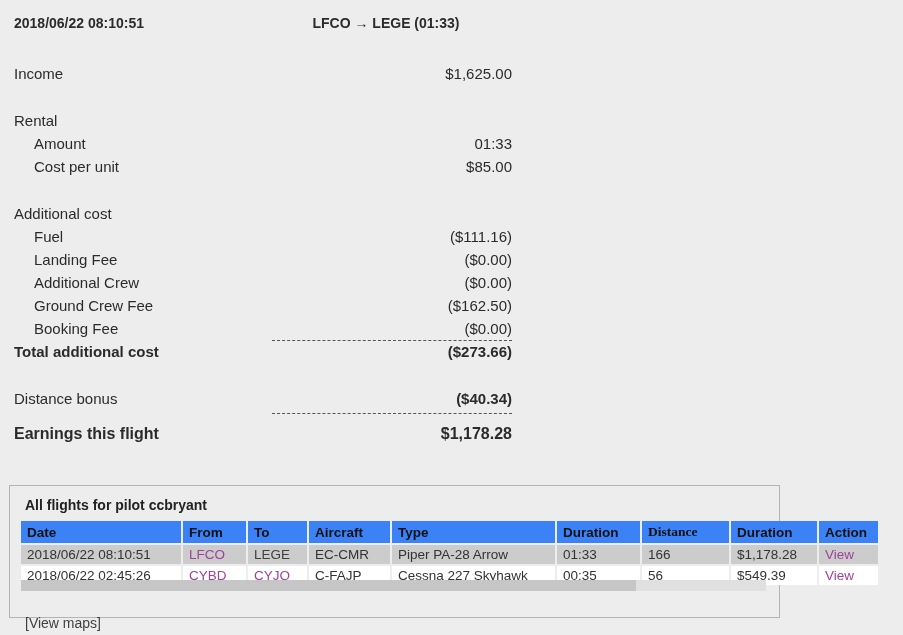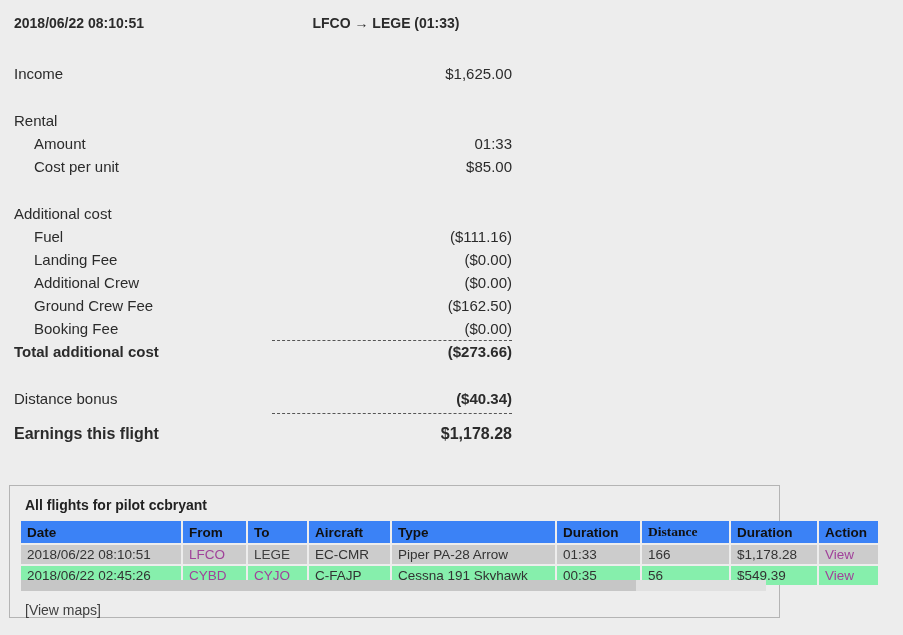--- a/index.html
+++ b/index.html
@@ -131,21 +131,21 @@
     white-space: nowrap;
   }
   table.flights td {
     padding: 2px 5px 2px 6px;
     border-right: 2px solid #ededed;
     border-top: 2px solid #ededed;
     white-space: nowrap;
     color: #333;
   }
   table.flights tr.r-odd td { background: #cccccc; }
-  table.flights tr.r-even td { background: #86efac; }
+  table.flights tr.r-even td { background: #ffffff; }
 
   .c-date { width: 149px; }
   .c-from { width: 52px; }
   .c-to   { width: 48px; }
   .c-acft { width: 70px; }
   .c-type { width: 152px; }
   .c-dur  { width: 72px; }
   .c-dist { width: 76px; font-family: Liberation Serif, serif; }
   .c-earn { width: 75px; }
   .c-act  { width: 48px; }
@@ -172,21 +172,21 @@
     left: 0;
     top: 0;
     width: 615px;
     height: 11px;
     background: #c6c6c6;
   }
 
   .viewmaps {
     position: absolute;
     left: 15px;
-    top: 116px;
+    top: 129px;
     font-size: 14px;
   }
 </style>
 </head>
 <body>
 
 <div class="summary">
 
   <div class="spacer-8"></div>
 
@@ -302,21 +302,21 @@
           <td>01:33</td>
           <td>166</td>
           <td>$1,178.28</td>
           <td><a class="lnk visited" href="#">View</a></td>
         </tr>
         <tr class="r-even">
           <td>2018/06/22 02:45:26</td>
           <td><a class="lnk visited" href="#">CYBD</a></td>
           <td><a class="lnk visited" href="#">CYJQ</a></td>
           <td>C-FAJP</td>
-          <td>Cessna 191 Skyhawk</td>
+          <td>Cessna 227 Skyhawk</td>
           <td>00:35</td>
           <td>56</td>
           <td>$549.39</td>
           <td><a class="lnk visited" href="#">View</a></td>
         </tr>
       </tbody>
     </table>
   </div>
 
   <div class="hscroll">

